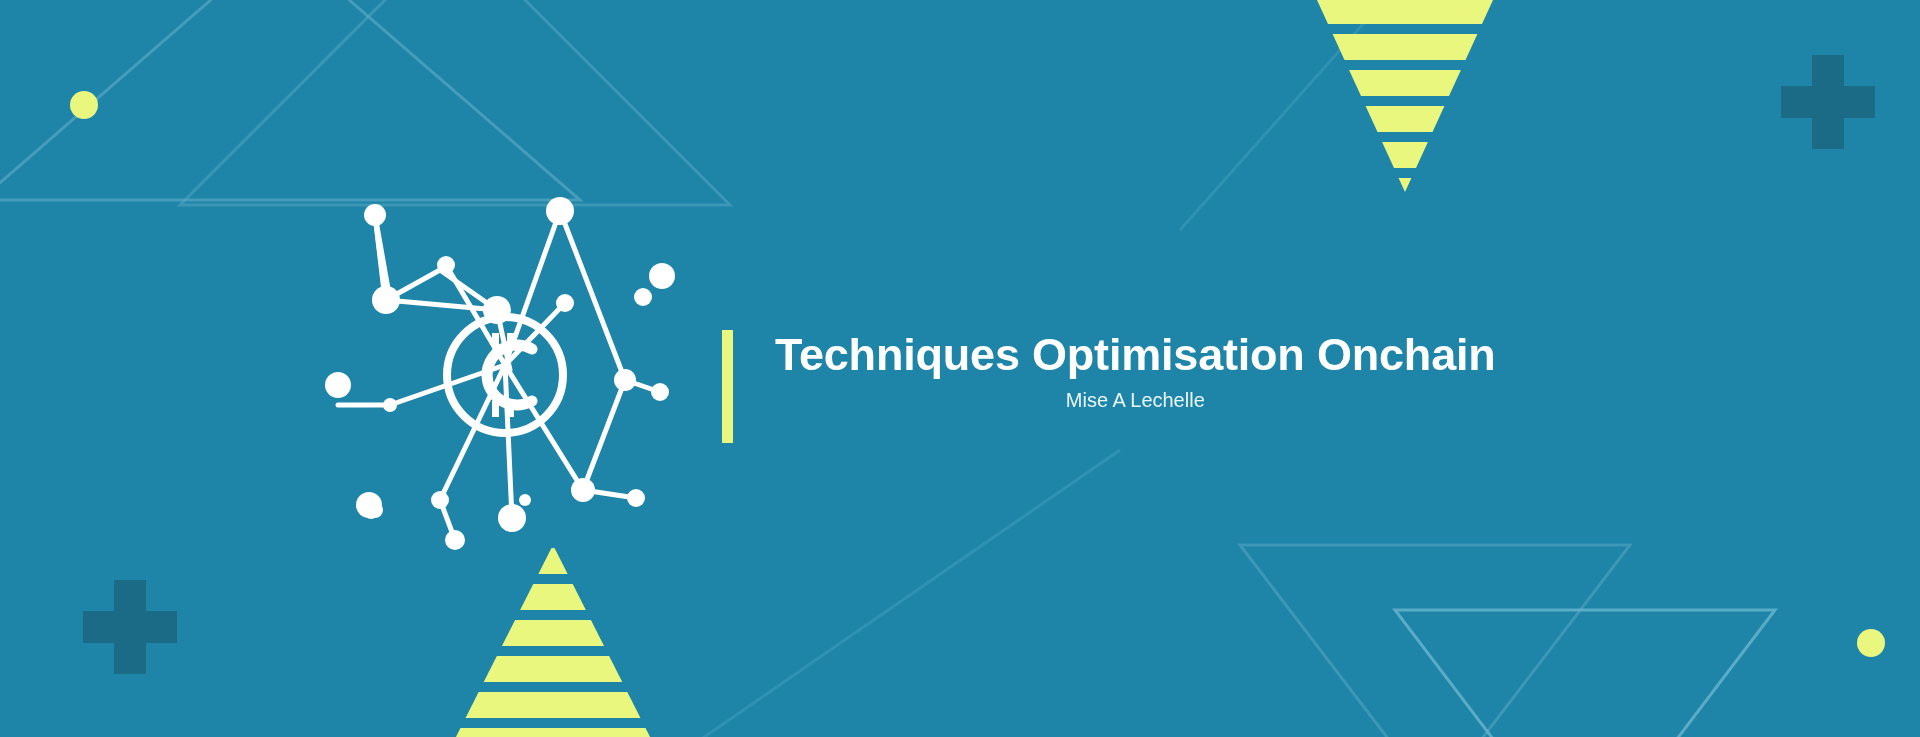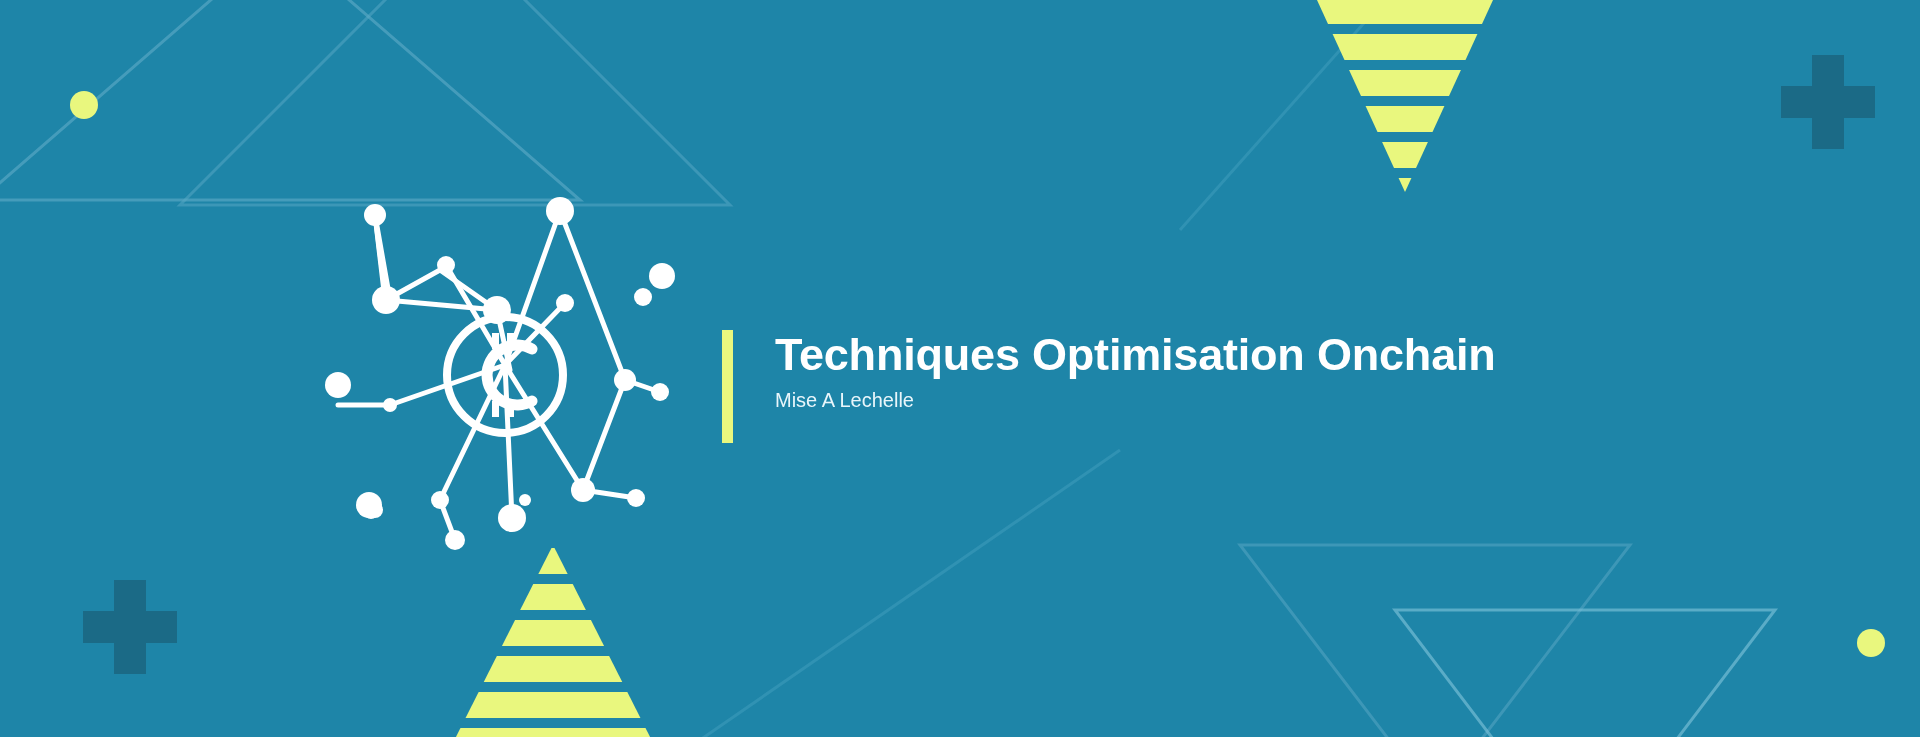--- a/index.html
+++ b/index.html
@@ -59,20 +59,21 @@
     white-space: nowrap;
     margin: 0;
   }
   .banner-subtitle {
     font-size: 20px;
     font-weight: normal;
     color: #e9f6fb;
     margin: 10px 0 0 0;
     line-height: 1.2;
     white-space: nowrap;
+    text-align: center;
   }
 </style>
 </head>
 <body>
 
 <div id="stage">
 
   <svg class="layer" id="bg-decor" viewBox="0 0 1920 737" preserveAspectRatio="none">
 
     <g stroke="#3f9cbb" stroke-width="3" opacity="0.55" fill="none">

